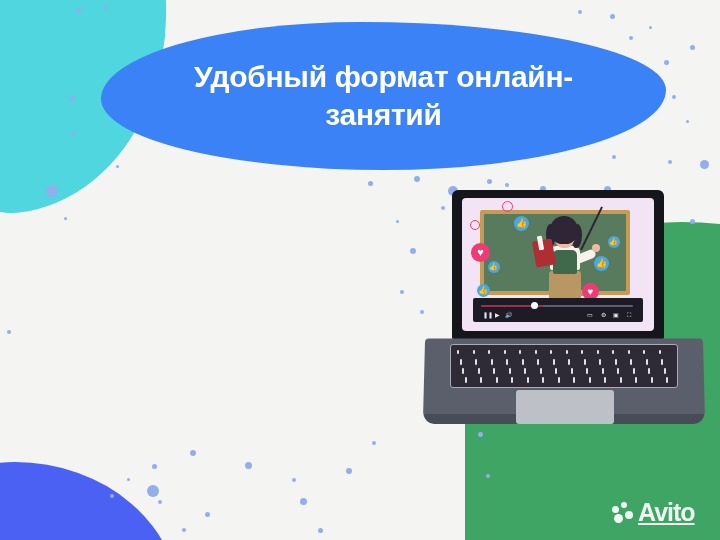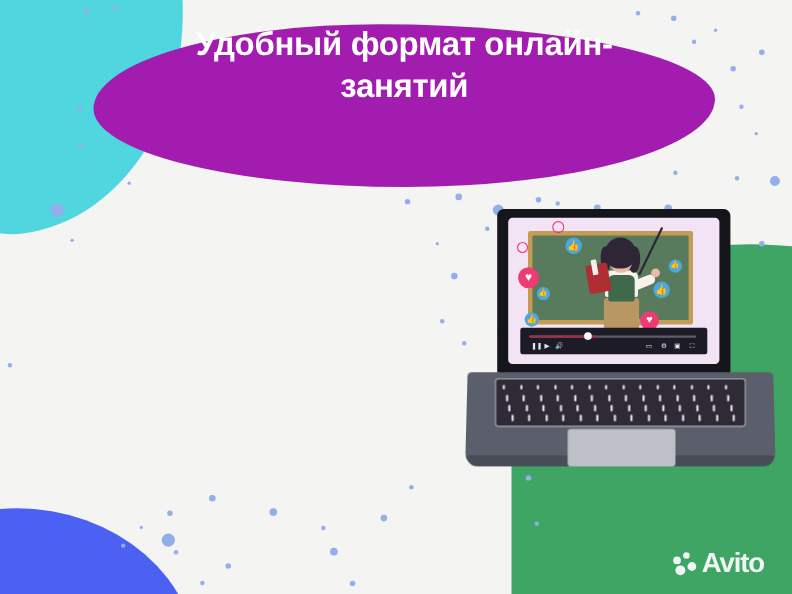--- a/index.html
+++ b/index.html
@@ -57,28 +57,28 @@
   
   .dot {
     position: absolute;
     border-radius: 50%;
     background: #92AEEB;
   }
 
   
   .headline-blob {
     position: absolute;
-    left: 85px;
+    left: 101px;
     top: 22px;
     width: 565px;
     height: 148px;
-    background: #a21caf;
+    background: #3b82f6;
     border-radius: 46% 54% 50% 50% / 52% 46% 54% 48%;
     display: flex;
-    align-items: flex-start;
+    align-items: center;
     justify-content: center;
   }
   .headline-blob::before {
     content: "";
     position: absolute;
     left: 40px;
     top: 12px;
     width: 480px;
     height: 130px;
     background: #4B61F4;
@@ -341,20 +341,21 @@
     opacity: 0.92;
   }
   .avito-mark { position: relative; width: 22px; height: 22px; }
   .avito-mark i { position: absolute; border-radius: 50%; background: #FFFFFF; display:block; }
   .avito-word {
     color: #FFFFFF;
     font-size: 25px;
     font-weight: bold;
     letter-spacing: -1px;
     line-height: 25px;
+    text-decoration: underline;
   }
 </style>
 </head>
 <body>
 
 <div id="canvas">
 
   <div class="blob-cyan"></div>
   <div class="blob-blue-bottom"></div>
   <div class="blob-green"></div>

